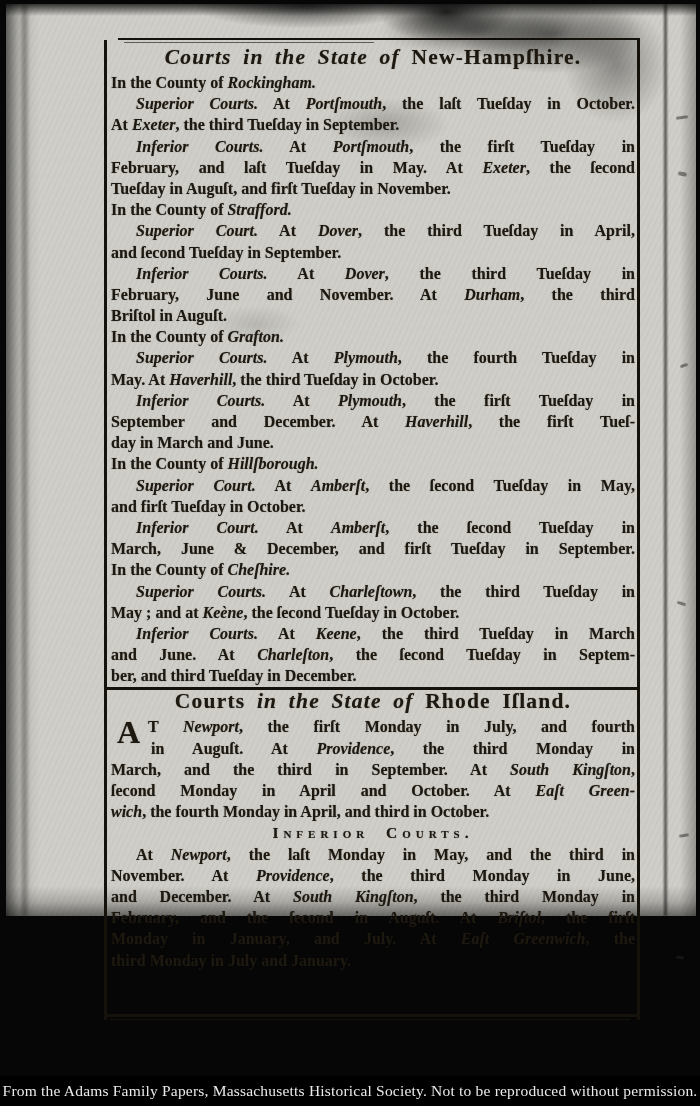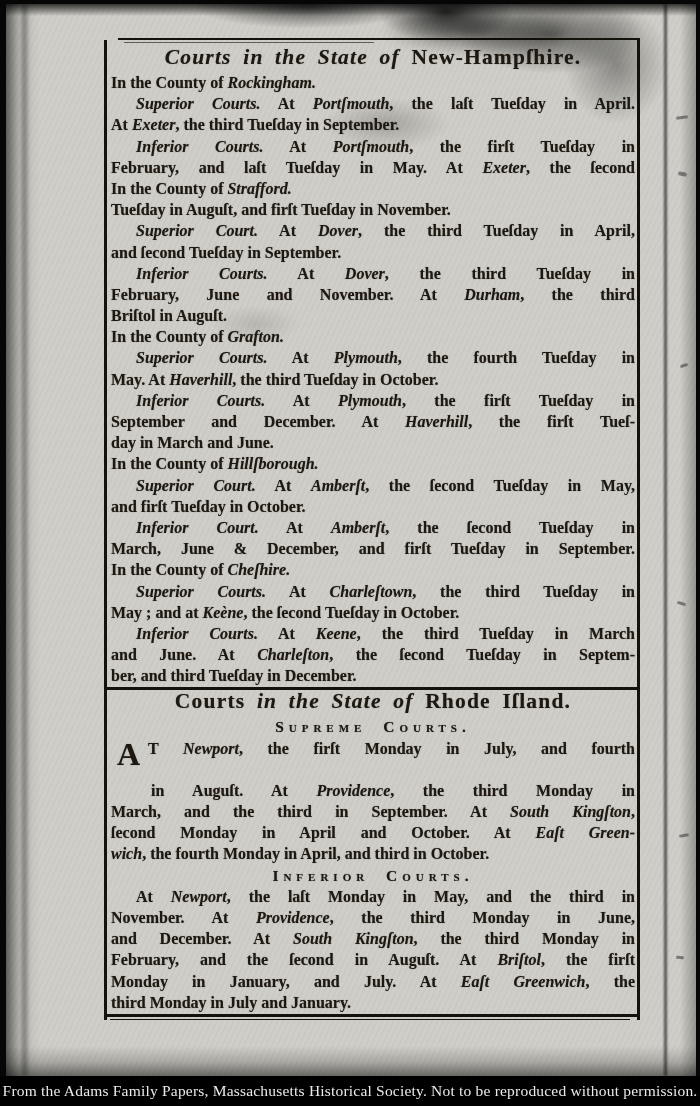--- a/index.html
+++ b/index.html
@@ -2,21 +2,21 @@
 <html><head>
 <meta charset="utf-8">
 <style>
   html,body{margin:0;padding:0;}
   body{
     width:700px;height:1106px;position:relative;overflow:hidden;
     background:#060606;
     font-family:"Liberation Serif","DejaVu Serif",serif;
   }
   .paper{
-    position:absolute;left:6px;top:4px;width:690px;height:1072px;
+    position:absolute;left:6px;top:4px;width:690px;height:912px;
     background:
       radial-gradient(95px 42px at 440px 8px,  rgba(5,5,5,.80), transparent 72%),
       radial-gradient(130px 55px at 545px 30px, rgba(5,5,5,.55), transparent 72%),
       radial-gradient(70px 80px at 610px 60px,  rgba(5,5,5,.35), transparent 75%),
       radial-gradient(150px 30px at 300px 2px,  rgba(5,5,5,.65), transparent 75%),
       radial-gradient(85px 35px at 380px 120px, rgba(20,20,20,.22), transparent 75%),
       radial-gradient(60px 25px at 250px 320px, rgba(20,20,20,.12), transparent 75%),
       linear-gradient(90deg,  rgba(0,0,0,.55), rgba(0,0,0,.10) 14px, transparent 34px),
       linear-gradient(270deg, rgba(0,0,0,.28), transparent 16px),
       linear-gradient(0deg,   rgba(0,0,0,.50), rgba(0,0,0,.18) 14px, transparent 30px),
@@ -47,21 +47,21 @@
   .line{line-height:21.2px;height:21.2px;overflow:visible;}
   .title{font-size:21.5px;line-height:30px;height:30px;text-align:center;
     white-space:nowrap;letter-spacing:1.2px;word-spacing:5px;}
   .county{}
   .subhead{text-align:center;font-variant:small-caps;letter-spacing:5px;
     font-size:15.5px;word-spacing:8px;}
   .it{font-style:italic;}
   .first{text-indent:25px;}
   .j{text-align:justify;text-align-last:justify;}
   .drop1{padding-left:37px;position:relative;}
-  .drop2{padding-left:40px;margin-top:21px;}
+  .drop2{padding-left:40px;}
   .dropcap{position:absolute;left:6px;top:0;font-size:32px;line-height:32px;font-weight:bold;}
 
   .smudge{position:absolute;left:374px;top:0;width:190px;height:52px;z-index:5;
     background:radial-gradient(closest-side, rgba(0,0,0,.5), transparent);
     filter:blur(3px);pointer-events:none;}
 
   .caption{
     position:absolute;left:0;top:1076px;width:700px;height:30px;background:#000;
     display:flex;align-items:center;justify-content:center;
     color:#eaeaea;font-size:15.5px;letter-spacing:.2px;
@@ -87,26 +87,26 @@
   <div class="margin-mark" style="left:674px;top:360px;width:8px;height:3px;transform:rotate(-20deg);"></div>
   <div class="margin-mark" style="left:671px;top:598px;width:9px;height:3px;transform:rotate(18deg);"></div>
   <div class="margin-mark" style="left:673px;top:830px;width:10px;height:3px;transform:rotate(-10deg);"></div>
   <div class="margin-mark" style="left:670px;top:952px;width:8px;height:3px;transform:rotate(6deg);"></div>
 
   <div class="smudge"></div>
 
   <div class="content">
       <div class="title"><span class="it">Courts in the State of </span><span>New-Hampſhire.</span></div>
       <div class="line county"><span>In the County of </span><span class="it">Rockingham.</span></div>
-      <div class="line first j"><span class="it">Superior Courts.</span><span> At </span><span class="it">Portſmouth</span><span>, the laſt Tueſday in April.</span></div>
+      <div class="line first j"><span class="it">Superior Courts.</span><span> At </span><span class="it">Portſmouth</span><span>, the laſt Tueſday in October.</span></div>
       <div class="line"><span>At </span><span class="it">Exeter</span><span>, the third Tueſday in September.</span></div>
       <div class="line first j"><span class="it">Inferior Courts.</span><span>  At </span><span class="it">Portſmouth</span><span>, the firſt Tueſday in</span></div>
       <div class="line j"><span>February, and laſt Tueſday in May.  At </span><span class="it">Exeter</span><span>, the ſecond</span></div>
+      <div class="line"><span>Tueſday in Auguſt, and firſt Tueſday in November.</span></div>
       <div class="line county"><span>In the County of </span><span class="it">Strafford.</span></div>
-      <div class="line"><span>Tueſday in Auguſt, and firſt Tueſday in November.</span></div>
       <div class="line first j"><span class="it">Superior Court.</span><span>  At </span><span class="it">Dover</span><span>, the third Tueſday in April,</span></div>
       <div class="line"><span>and ſecond Tueſday in September.</span></div>
       <div class="line first j"><span class="it">Inferior Courts.</span><span>  At </span><span class="it">Dover</span><span>, the third Tueſday in</span></div>
       <div class="line j"><span>February, June and November.  At </span><span class="it">Durham</span><span>, the third</span></div>
       <div class="line"><span>Briſtol in Auguſt.</span></div>
       <div class="line county"><span>In the County of </span><span class="it">Grafton.</span></div>
       <div class="line first j"><span class="it">Superior Courts.</span><span>  At </span><span class="it">Plymouth</span><span>, the fourth Tueſday in</span></div>
       <div class="line"><span>May.  At </span><span class="it">Haverhill</span><span>, the third Tueſday in October.</span></div>
       <div class="line first j"><span class="it">Inferior Courts.</span><span>  At </span><span class="it">Plymouth</span><span>, the firſt Tueſday in</span></div>
       <div class="line j"><span>September and December.  At </span><span class="it">Haverhill</span><span>, the firſt Tueſ-</span></div>
@@ -116,21 +116,20 @@
       <div class="line"><span>and firſt Tueſday in October.</span></div>
       <div class="line first j"><span class="it">Inferior Court.</span><span>  At </span><span class="it">Amberſt</span><span>, the ſecond Tueſday in</span></div>
       <div class="line j"><span>March, June &amp; December, and firſt Tueſday in September.</span></div>
       <div class="line county"><span>In the County of </span><span class="it">Cheſhire.</span></div>
       <div class="line first j"><span class="it">Superior Courts.</span><span>  At </span><span class="it">Charleſtown</span><span>, the third Tueſday in</span></div>
       <div class="line"><span>May ; and at </span><span class="it">Keène</span><span>,  the ſecond Tueſday in October.</span></div>
       <div class="line first j"><span class="it">Inferior Courts.</span><span> At </span><span class="it">Keene</span><span>, the third Tueſday in March</span></div>
       <div class="line j"><span>and June.  At </span><span class="it">Charleſton</span><span>, the ſecond Tueſday in Septem-</span></div>
       <div class="line"><span>ber, and third Tueſday in December.</span></div>
       <div class="title"><span>Courts </span><span class="it">in the State of </span><span>Rhode Iſland.</span></div>
-      <div class="line subhead"><span>Supreme Courts.</span></div>
       <div class="line drop1 j"><span class="dropcap">A</span><span>T </span><span class="it">Newport</span><span>, the firſt Monday in July, and fourth</span></div>
       <div class="line drop2 j"><span>in Auguſt.  At </span><span class="it">Providence</span><span>, the third Monday in</span></div>
       <div class="line j"><span>March, and the third in September.  At </span><span class="it">South Kingſton</span><span>,</span></div>
       <div class="line j"><span>ſecond Monday in April and October.  At </span><span class="it">Eaſt Green-</span></div>
       <div class="line"><span class="it">wich</span><span>, the fourth Monday in April, and third in October.</span></div>
       <div class="line subhead"><span>Inferior Courts.</span></div>
       <div class="line first j"><span>At </span><span class="it">Newport</span><span>, the laſt Monday in May, and the third in</span></div>
       <div class="line j"><span>November.  At </span><span class="it">Providence</span><span>, the third Monday in June,</span></div>
       <div class="line j"><span>and December.  At </span><span class="it">South Kingſton</span><span>, the third Monday in</span></div>
       <div class="line j"><span>February, and the ſecond in Auguſt.  At </span><span class="it">Briſtol</span><span>, the firſt</span></div>

